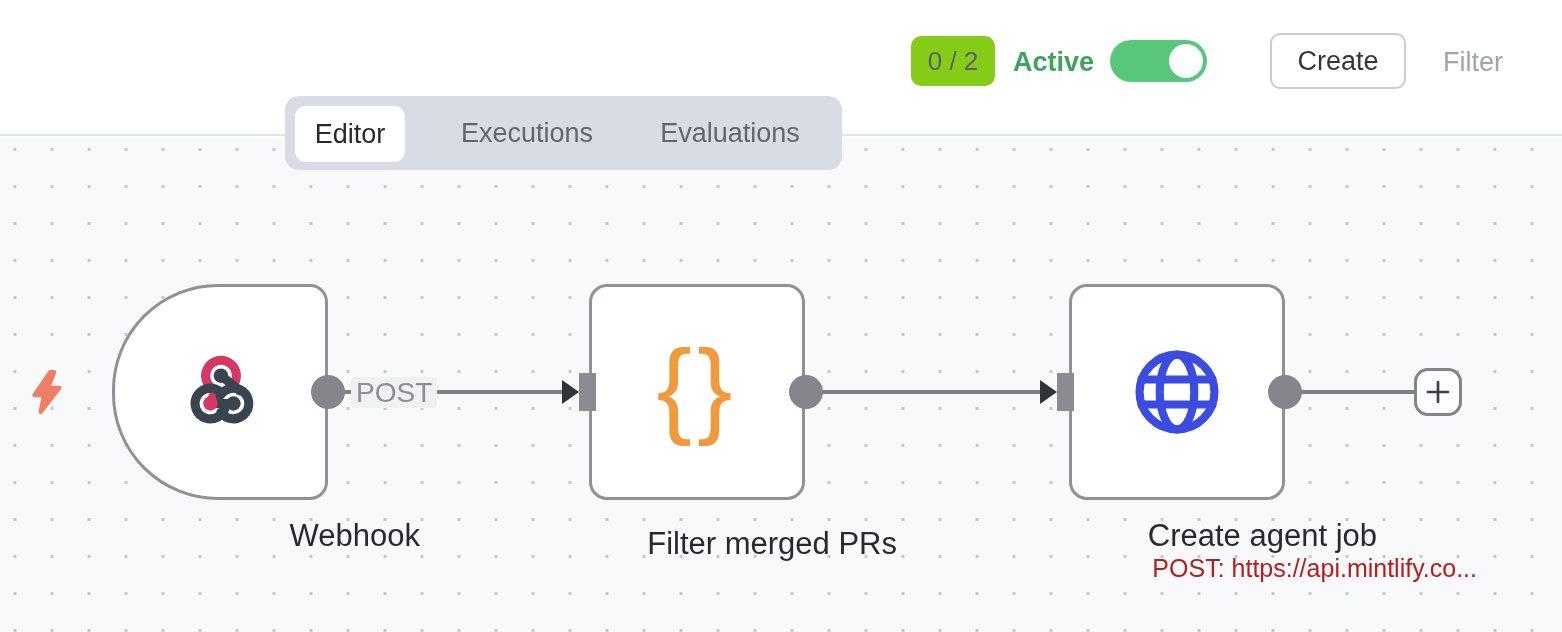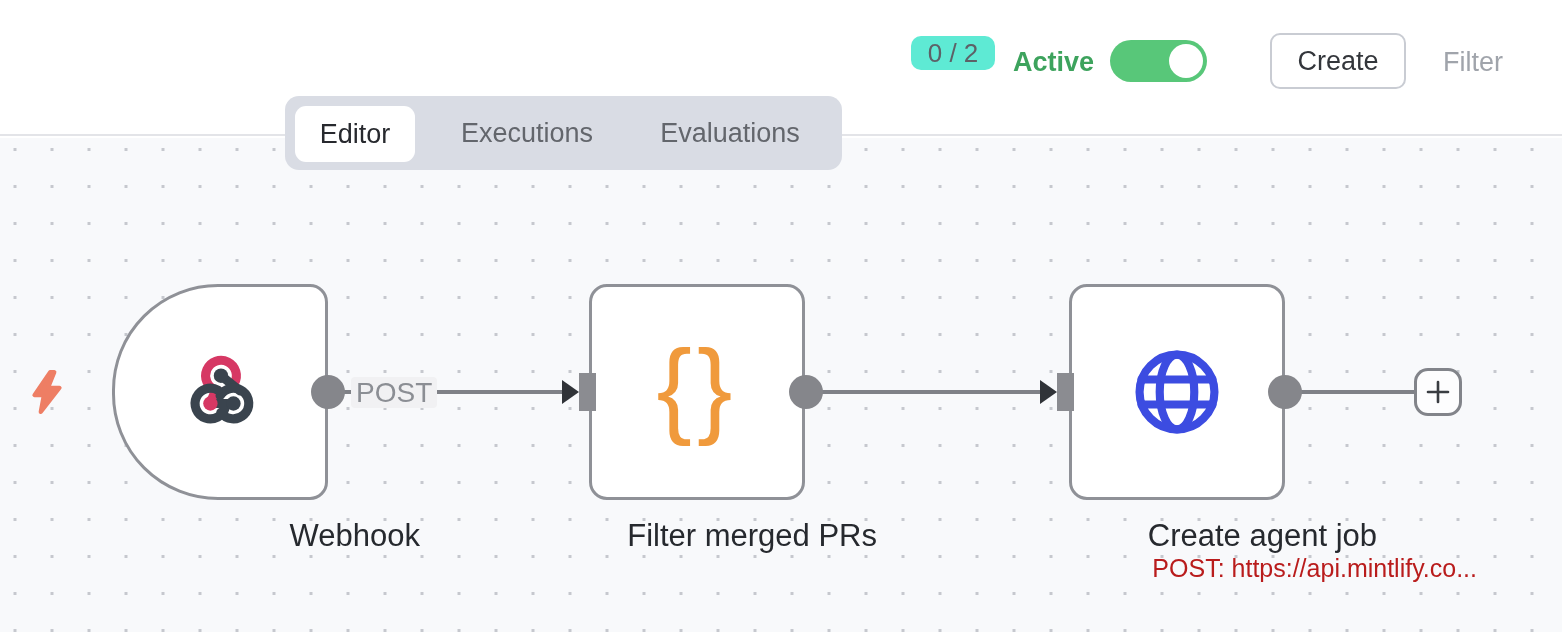--- a/index.html
+++ b/index.html
@@ -3,42 +3,42 @@
 <meta charset="utf-8">
 <style>
   * { margin:0; padding:0; box-sizing:border-box; }
   html,body { width:1562px; height:632px; }
   body { font-family:"Liberation Sans", sans-serif; background:#fff; }
   #screen { position:relative; width:1562px; height:632px; overflow:hidden; background:#fff; }
 
   
   .header { position:absolute; left:0; top:0; width:1562px; height:136px; background:#ffffff;
             border-bottom:2px solid #e3e4e8; z-index:1; }
-  .exec-badge { position:absolute; left:911px; top:36px; width:84px; height:34px; background:#5eead4;
+  .exec-badge { position:absolute; left:911px; top:36px; width:84px; height:50px; background:#84cc16;
             border-radius:10px; display:flex; align-items:center; justify-content:center;
             font-size:26px; color:#5d6167; z-index:3; }
   .active-label { position:absolute; left:1013px; top:47px; font-size:27px; font-weight:600;
             color:#3da35d; z-index:3; }
   .toggle { position:absolute; left:1110px; top:40px; width:97px; height:42px; border-radius:21px;
             background:#58c779; z-index:3; cursor:pointer; }
   .toggle-knob { position:absolute; right:4px; top:4px; width:34px; height:34px; border-radius:50%;
             background:#ffffff; }
   .share-btn { position:absolute; left:1270px; top:33px; width:136px; height:56px; background:#fff;
             border:2px solid #c9ccd3; border-radius:10px; display:flex; align-items:center;
             justify-content:center; font-size:27px; color:#33363b; z-index:3; cursor:pointer; }
   .saved-label { position:absolute; left:1443px; top:47px; font-size:27px; color:#a0a4ab; z-index:3; }
 
   
   .tabs { position:absolute; left:285px; top:96px; width:557px; height:74px; background:#d9dce4;
             border-radius:14px; z-index:6; }
   .tab { position:absolute; top:0; height:74px; display:flex; align-items:center; justify-content:center;
             font-size:27px; color:#63666c; cursor:pointer; }
   .tab.active { top:10px; height:56px; background:#ffffff; border-radius:11px; color:#27292e;
             font-weight:500; }
-  .tab-editor { left:10px; width:120px; }
+  .tab-editor { left:10px; width:110px; }
   .tab-executions { left:158px; width:168px; }
   .tab-evaluations { left:360px; width:170px; }
 
   
   .canvas { position:absolute; left:0; top:138px; width:1562px; height:494px; background:#f8f9fb;
             background-image:radial-gradient(circle, #c6c8ce 1.6px, transparent 1.9px);
             background-size:37px 37px; background-position:-3.5px -7px; }
 
   .bolt { position:absolute; left:29px; top:369px; width:36px; height:46px; z-index:2; }
 
@@ -48,21 +48,21 @@
   .node-webhook { left:112px; border-radius:106px 18px 18px 106px; }
   .node-filter  { left:589px; border-radius:18px; }
   .node-agent   { left:1069px; border-radius:18px; }
 
   .braces-glyph { font-size:106px; line-height:1; color:#f09a3c; font-weight:500; letter-spacing:5px;
             margin-top:-10px; }
 
   .node-label { position:absolute; top:518px; width:400px; text-align:right; font-size:31px;
             color:#26292e; font-weight:500; z-index:2; }
   .label-webhook { left:20px; }
-  .label-filter  { left:477px; }
+  .label-filter  { left:497px;margin-top:8px; }
   .label-agent   { left:977px; }
   .node-subtitle { position:absolute; top:554px; left:877px; width:600px; text-align:right;
             font-size:25px; color:#b91c1c; z-index:2; }
 
   
   .conn-line { position:absolute; height:4px; background:#7f8187; top:390px; z-index:1; }
   .line-1 { left:344px; width:222px; }
   .line-2 { left:822px; width:220px; }
   .line-3 { left:1300px; width:116px; }
   .out-circle { position:absolute; top:375px; width:34px; height:34px; border-radius:50%;

